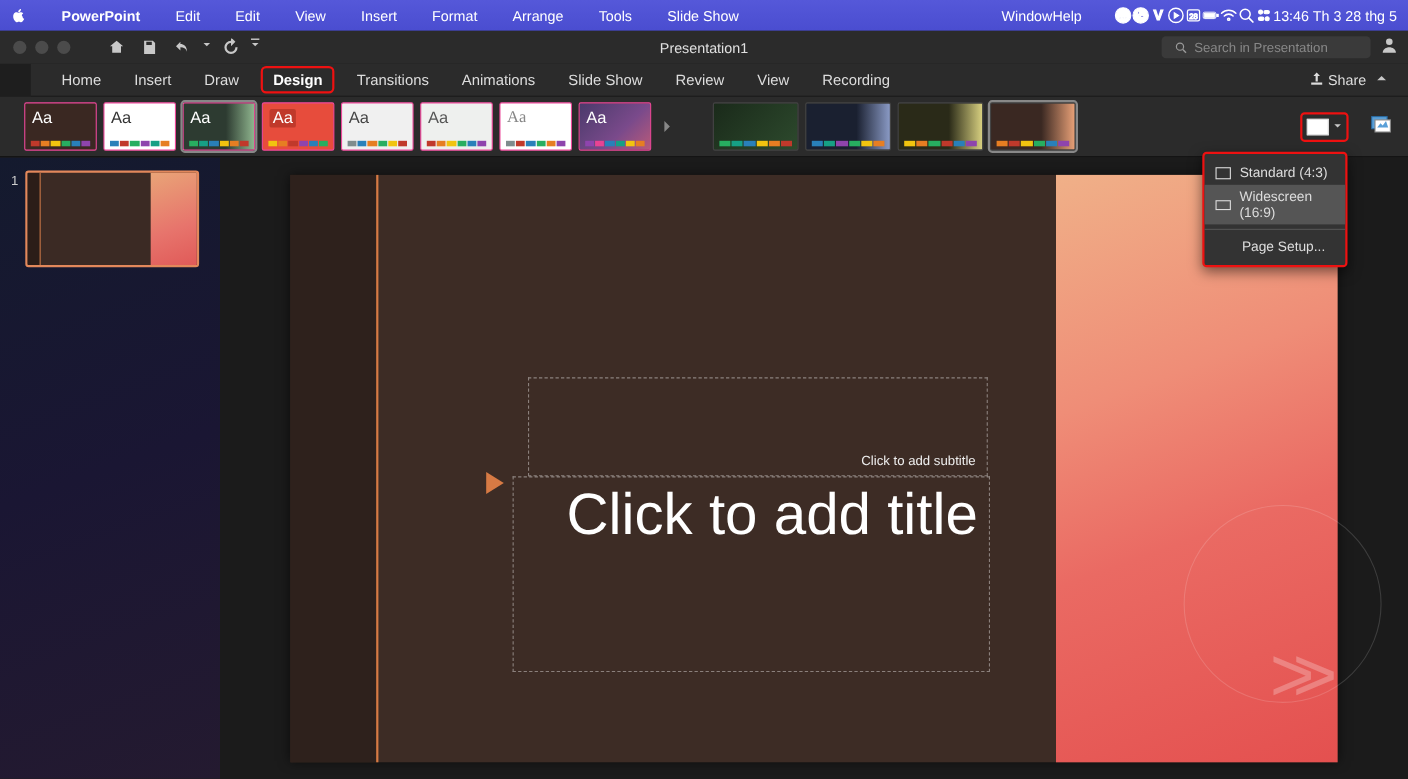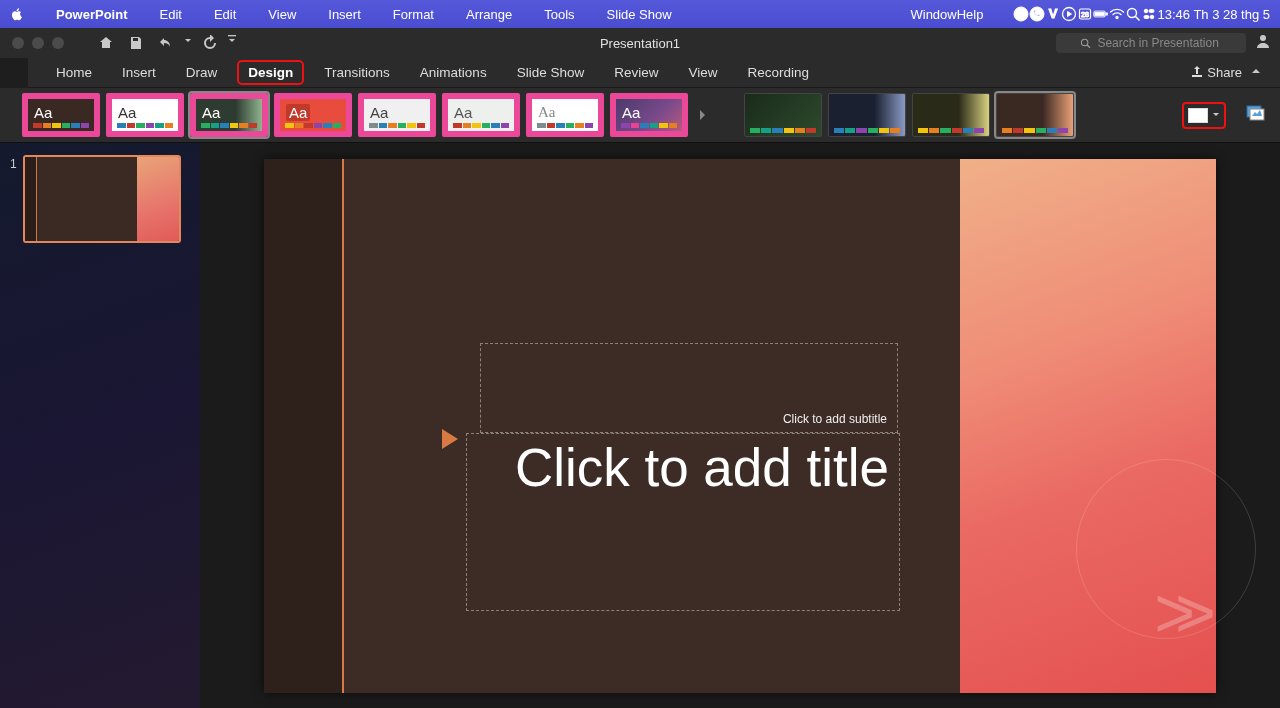--- a/index.html
+++ b/index.html
@@ -19,38 +19,38 @@
 
 .title-bar { height:30px; background:#2b2b2b; display:flex; align-items:center; position:relative; }
 .traffic-lights { display:flex; gap:8px; padding-left:12px; }
 .traffic-lights span { width:12px; height:12px; border-radius:50%; background:#4b4b4b; }
 .qat { display:flex; align-items:center; gap:6px; margin-left:30px; color:#c8c8c8; }
 .qat .qbtn { width:24px; height:24px; display:inline-flex; align-items:center; justify-content:center; cursor:default; }
 .qat .qbtn svg { width:16px; height:16px; fill:#c8c8c8; }
 .qat .sep-caret svg, .qat .dropdown-caret svg { width:8px; height:14px; fill:#c8c8c8; }
 .doc-title { position:absolute; left:50%; transform:translateX(-50%); color:#e0e0e0; font-size:13px; }
 .title-right { margin-left:auto; display:flex; align-items:center; gap:8px; padding-right:8px; }
-.search-box { background:#3a3a3a; border-radius:4px; padding:3px 24px; display:flex; align-items:center; width:190px; }
+.search-box { background:#3a3a3a; border-radius:4px; padding:3px 12px; display:flex; align-items:center; width:190px; }
 .search-box svg { width:13px; height:13px; fill:#9a9a9a; margin-right:6px; }
 .search-box input { background:transparent; border:none; outline:none; color:#ddd; font-size:12px; width:100%; }
 .search-box input::placeholder { color:#888; }
 .user-badge svg { width:18px; height:18px; fill:#c8c8c8; }
 
 
 .ribbon-tabs { height:30px; background:#2b2b2b; display:flex; align-items:center; padding:0 18px; border-bottom:1px solid #1a1a1a; position:relative;margin-left:28px;}
 .ribbon-tabs .tab { color:#ddd; font-size:13.5px; padding:5px 10px; margin-right:10px; border-radius:4px; cursor:default; }
 .ribbon-tabs .tab.active { color:#fff; font-weight:600; }
 .ribbon-tabs .tab.highlight-box { border:2px solid #e11; border-radius:5px; padding:3px 9px;}
 .ribbon-right { margin-left:auto; display:flex; align-items:center; gap:8px; color:#ddd; font-size:13px;}
 .ribbon-right .share svg { width:14px; height:14px; fill:#ddd; margin-right:3px; vertical-align:-2px; }
 .ribbon-right .chevup svg { width:12px; height:12px; fill:#c8c8c8; }
 
 
 .ribbon-content { height:55px; background:#2b2b2b; display:flex; align-items:center; padding:6px 14px 6px 22px; gap:6px; position:relative; border-bottom:1px solid #101010;}
-.theme-thumb { width:78px; height:44px; border:6px solid #ec4899; border-radius:2px; position:relative; cursor:default; overflow:hidden; }
+.theme-thumb { width:66px; height:44px; border:1px solid #ec4899; border-radius:2px; position:relative; cursor:default; overflow:hidden; }
 .theme-thumb .aa { position:absolute; top:5px; left:6px; font-size:15px; font-weight:400; }
 .theme-thumb .palette { position:absolute; bottom:3px; left:5px; right:5px; height:5px; display:flex; gap:1px; }
 .theme-thumb .palette i { flex:1; }
 .theme-thumb.selected { outline:2px solid #888; outline-offset:0; }
 .more-arrow { width:16px; height:44px; display:flex; align-items:center; justify-content:center; cursor:default;}
 .more-arrow svg { width:8px; height:12px; fill:#888; }
 .theme-divider { width:22px; }
 .variant-thumb { width:78px; height:44px; border:1px solid #444; border-radius:2px; position:relative; overflow:hidden; cursor:default;}
 .variant-thumb .palette { position:absolute; bottom:3px; left:5px; right:5px; height:5px; display:flex; gap:1px; }
 .variant-thumb .palette i { flex:1; }
@@ -401,20 +401,35 @@
     </div>
     <span class="format-bg-btn">
       <svg viewBox="0 0 22 22">
           <rect x="3" y="4" width="14" height="11" fill="#5aa0d8" stroke="#2a6aa0"></rect>
           <rect x="6" y="7" width="14" height="11" fill="#fff" stroke="#888"></rect>
           <path d="M8 14l3-4 2 2 3-4 2 6z" fill="#5aa0d8"></path>
         </svg>
     </span>
   </div>
 
+  <div class="size-menu">
+    <div class="mi">
+      <span class="ic43"></span>
+      <span>Standard (4:3)</span>
+    </div>
+    <div class="mi selected">
+      <span class="ic169"></span>
+      <span>Widescreen (16:9)</span>
+    </div>
+    <div class="divider"></div>
+    <div class="mi">
+      <span style="width:16px"></span>
+      <span>Page Setup...</span>
+    </div>
+  </div>
 </div>
 
 <div class="workspace">
   <div class="slide-panel">
     <div class="thumb-wrap">
       <span class="idx">1</span>
       <div class="slide-thumb">
         <div class="th-left"></div>
         <div class="th-grad"></div>
       </div>

